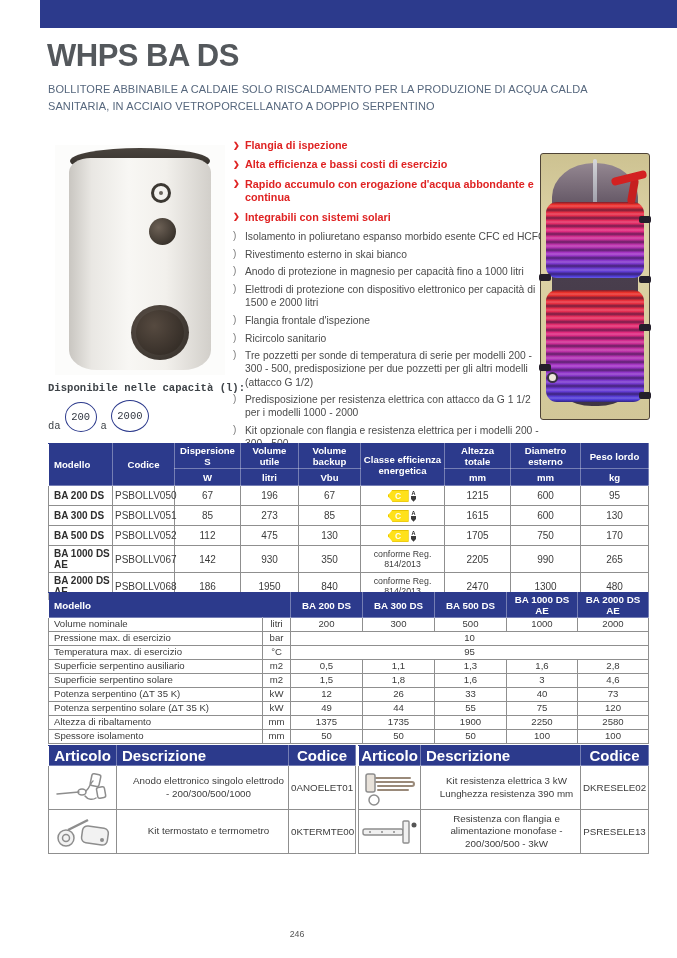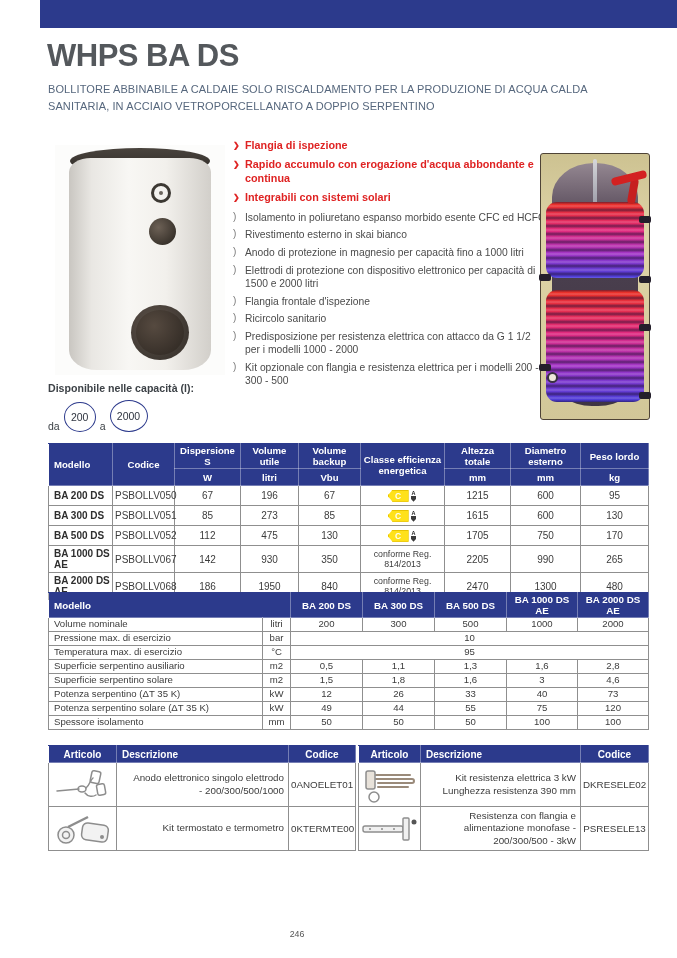--- a/index.html
+++ b/index.html
@@ -42,21 +42,21 @@
   .coil-upper{top:48px;height:76px;}
   .coil-lower{top:136px;height:112px;}
   .pipe-h{position:absolute;top:20px;right:2px;width:36px;height:8px;background:#d32121;border-radius:4px;transform:rotate(-14deg);}
   .pipe-v{position:absolute;top:24px;right:12px;width:8px;height:26px;background:#c61f1f;border-radius:4px;transform:rotate(10deg);}
   .stub{position:absolute;width:12px;height:7px;background:#241f2b;border-radius:2px;}
   .s1{right:-2px;top:62px;} .s2{right:-2px;top:122px;} .s3{right:-2px;top:170px;} .s4{right:-2px;top:238px;}
   .s5{left:-2px;top:120px;} .s6{left:-2px;top:210px;}
   .peep{position:absolute;left:6px;top:218px;width:11px;height:11px;border-radius:50%;background:#efe9dc;border:2px solid #3a3240;}
 
   
-  .capacity{position:absolute;left:48px;top:382px;}
+  .capacity{position:absolute;left:48px;top:382px;font-family:Liberation Mono, monospace;}
   .cap-label{font-size:10.6px;font-weight:700;color:#3d4247;}
   .cap-row{margin-top:6px;display:flex;align-items:flex-end;gap:4px;font-size:10.5px;color:#3d4247;}
   .cap-circle{display:inline-flex;align-items:center;justify-content:center;width:32px;height:30px;border:1.4px solid var(--accent-blue,#2c3a8c);border-radius:50%;font-size:10.5px;color:#2f3540;background:#fff;}
   .cap-circle.big{width:38px;height:32px;}
 
   
   table{border-collapse:collapse;table-layout:fixed;}
   th{background:var(--accent-blue,#2c3a8c);color:#fff;font-weight:700;border:1px solid rgba(255,255,255,0.35);border-top:1px solid var(--accent-blue,#2c3a8c);padding:1px 2px;}
   td{border:1px solid #8f8f8f;text-align:center;padding:0 2px;background:#fff;}
   .al{text-align:left;padding-left:5px;}
@@ -79,24 +79,24 @@
 
   .t2{position:absolute;left:48px;top:592px;width:600px;font-size:9.6px;}
   .t2 th{font-size:9.8px;height:17px;}
   .t2 th.modhead{text-align:left;padding-left:5px;}
   .t2 tbody td{height:14px;line-height:1.05;color:#3c3c3c;}
   .t2 td.lbl{text-align:left;padding-left:5px;}
 
   .ta{position:absolute;top:745px;font-size:9.8px;}
   .ta-left{left:48px;width:307px;}
   .ta-right{left:358px;width:290px;}
-  .ta th{height:17px;font-size:10px;}
+  .ta th{height:17px;font-size:15px;}
   .ta th.al{text-align:left;padding-left:5px;}
   .ta tbody td{height:44px;color:#3c3c3c;}
-  .ta td.desc{text-align:right;padding-left:16px;padding-right:4px;white-space:pre-line;line-height:1.25;margin-top:36px;}
+  .ta td.desc{text-align:center;padding-left:16px;padding-right:4px;white-space:pre-line;line-height:1.25;margin-top:36px;}
   .ta td.img-cell{padding:2px;}
   .ta svg{display:block;margin:0 auto;}
 
   .pagenum{position:absolute;left:0;top:929px;width:594px;text-align:center;font-size:8.8px;color:#555;}
 </style>
 </head>
 <body>
 
 <div class="page">
 
@@ -108,28 +108,30 @@
   <div class="photo">
     <div class="cap"></div>
     <div class="boiler-body"></div>
     <div class="gauge"></div>
     <div class="port"></div>
     <div class="flange"></div>
   </div>
 
   <ul class="features">
     <li class="em"><span>Flangia di ispezione</span></li>
+    <li class="em"><span>Alta efficienza e bassi costi di esercizio</span></li>
     <li class="em"><span>Rapido accumulo con erogazione d'acqua abbondante e continua</span></li>
     <li class="em"><span>Integrabili con sistemi solari</span></li>
     <li><span>Isolamento in poliuretano espanso morbido esente CFC ed HCFC</span></li>
     <li><span>Rivestimento esterno in skai bianco</span></li>
     <li><span>Anodo di protezione in magnesio per capacità fino a 1000 litri</span></li>
     <li><span>Elettrodi di protezione con dispositivo elettronico per capacità di 1500 e 2000 litri</span></li>
     <li><span>Flangia frontale d'ispezione</span></li>
     <li><span>Ricircolo sanitario</span></li>
+    <li><span>Tre pozzetti per sonde di temperatura di serie per modelli 200 - 300 - 500, predisposizione per due pozzetti per gli altri modelli (attacco G 1/2)</span></li>
     <li><span>Predisposizione per resistenza elettrica con attacco da G 1 1/2 per i modelli 1000 - 2000</span></li>
     <li><span>Kit opzionale con flangia e resistenza elettrica per i modelli 200 - 300 - 500</span></li>
   </ul>
 
   <div class="cutaway">
     <div class="tank"></div>
     <div class="dip"></div>
     <div class="coil coil-upper"></div>
     <div class="coil coil-lower"></div>
     <div class="pipe-v"></div>
@@ -331,20 +333,29 @@
         <td>73</td>
       </tr>
       <tr>
         <td class="lbl">Potenza serpentino solare (ΔT 35 K)</td>
         <td>kW</td>
         <td>49</td>
         <td>44</td>
         <td>55</td>
         <td>75</td>
         <td>120</td>
+      </tr>
+      <tr>
+        <td class="lbl">Altezza di ribaltamento</td>
+        <td>mm</td>
+        <td>1375</td>
+        <td>1735</td>
+        <td>1900</td>
+        <td>2250</td>
+        <td>2580</td>
       </tr>
       <tr>
         <td class="lbl">Spessore isolamento</td>
         <td>mm</td>
         <td>50</td>
         <td>50</td>
         <td>50</td>
         <td>100</td>
         <td>100</td>
       </tr>

